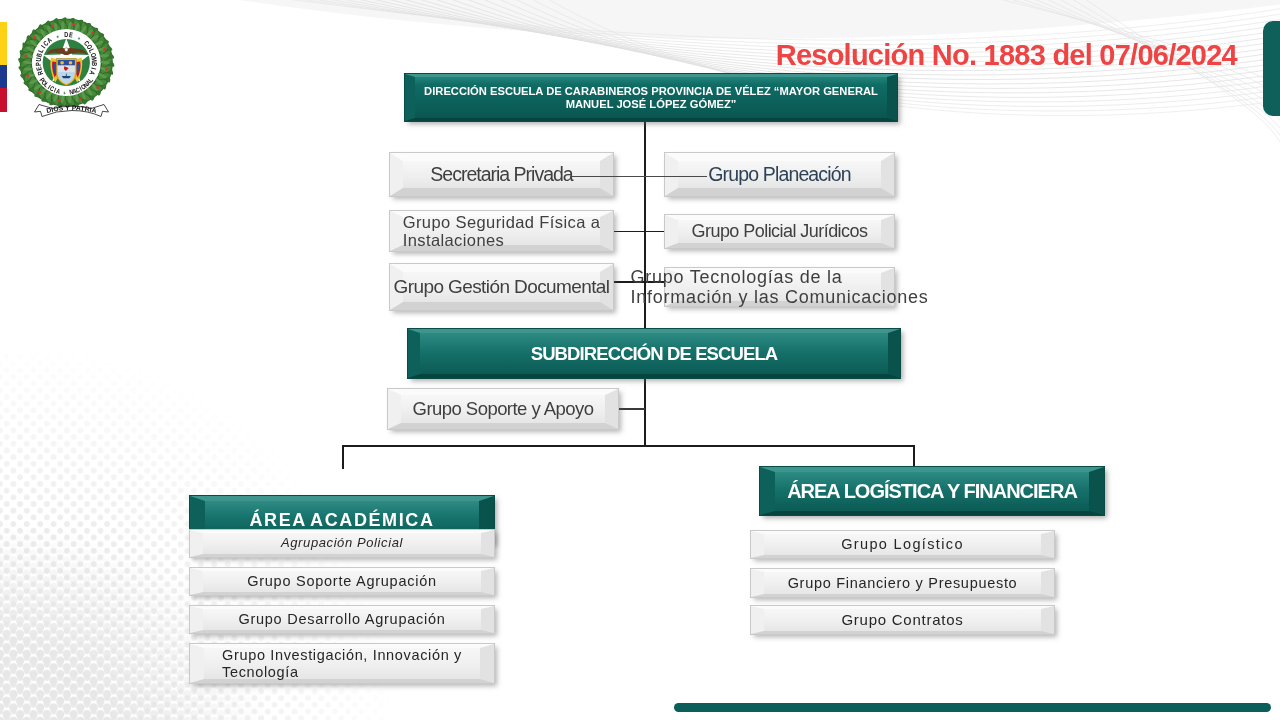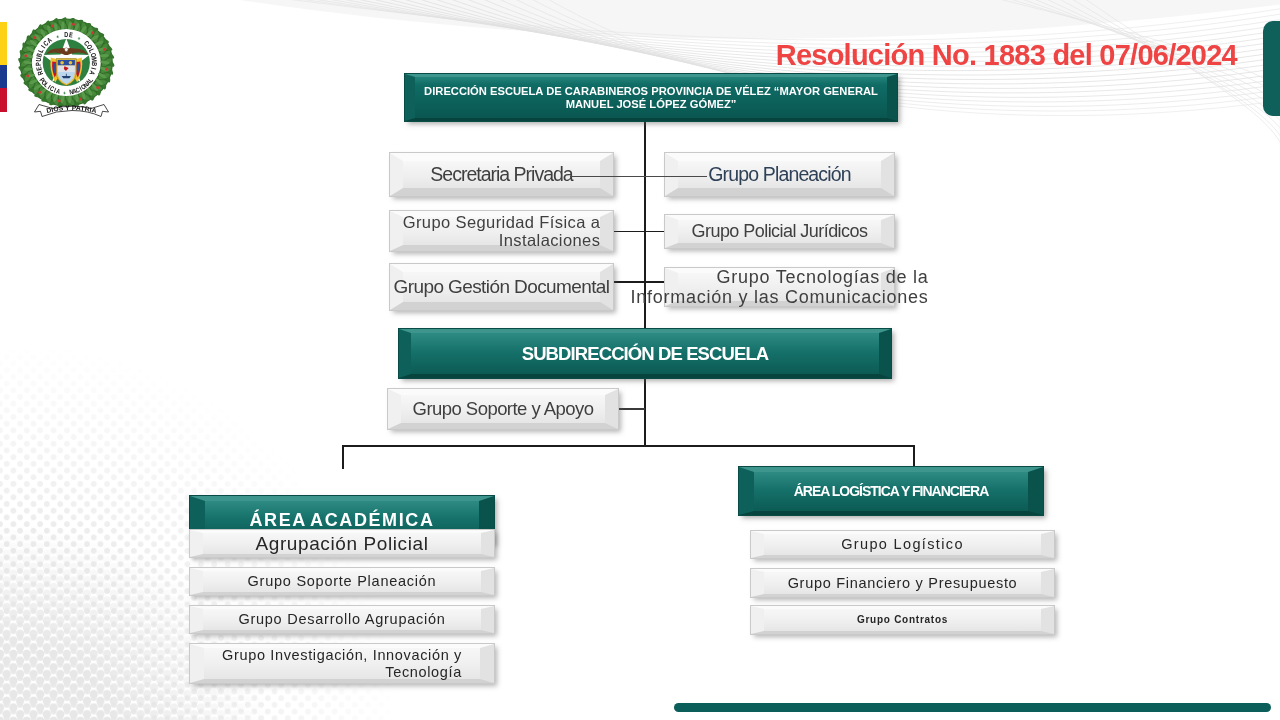--- a/index.html
+++ b/index.html
@@ -4,21 +4,21 @@
 <style>
   html,body{margin:0;padding:0;}
   body{width:1280px;height:720px;position:relative;overflow:hidden;background:#ffffff;
        font-family:"Liberation Sans",sans-serif;}
   .abs{position:absolute;}
   
   .gb{position:absolute;border-style:solid;box-sizing:border-box;
       border-color:#fbfbfb #e2e2e2 #d2d2d2 #f0f0f0;
       background:linear-gradient(180deg,#f7f7f7 0%,#efefef 55%,#e6e6e6 100%);
       box-shadow:0 0 0 1px #c9c9c9, 3px 3px 5px rgba(90,90,90,.45);
-      display:flex;align-items:center;justify-content:center;text-align:right;
+      display:flex;align-items:center;justify-content:center;text-align:left;
       color:#3f3f3f;line-height:1.12;white-space:nowrap;}
   .gb.big{border-width:8px 13px;}
   .gb.small{border-width:3.5px 13px;color:#262626;}
   
   .tb{position:absolute;border-style:solid;box-sizing:border-box;
       border-color:#3d958d #0a534d #07443e #0d615a;
       background:linear-gradient(180deg,#2e8b83 0%,#15716a 45%,#0c5b55 100%);
       box-shadow:0 0 0 1px #094c46, 3px 3px 5px rgba(90,90,90,.5);
       display:flex;align-items:center;justify-content:center;text-align:center;
       color:#ffffff;font-weight:bold;line-height:1.15;white-space:nowrap;}
@@ -278,29 +278,29 @@
 
 <div class="gb big" style="left:390px;top:153px;width:223px;height:43px;font-size:19.5px;letter-spacing:-1px;">Secretaria Privada</div>
 <div class="gb big" style="left:665px;top:153px;width:229px;height:43px;font-size:19.5px;letter-spacing:-0.85px;color:#2e4156;">Grupo Planeación</div>
 
 <div class="gb big" style="left:390px;top:211px;width:223px;height:40px;font-size:16.5px;letter-spacing:0.4px;border-width:6px 13px;">Grupo Seguridad Física a<br>Instalaciones</div>
 <div class="gb big" style="left:665px;top:215px;width:229px;height:33px;font-size:18px;letter-spacing:-0.55px;border-width:5px 13px;">Grupo Policial Jurídicos</div>
 
 <div class="gb big" style="left:390px;top:264px;width:223px;height:46px;font-size:19px;letter-spacing:-0.6px;">Grupo Gestión Documental</div>
 <div class="gb big" style="left:665px;top:268px;width:229px;height:38px;font-size:18px;letter-spacing:0.75px;border-width:5px 13px;">Grupo Tecnologías de la<br>Información y las Comunicaciones</div>
 
-<div class="tb" style="left:399px;top:329px;width:492px;height:49px;border-width:4px 12px;
+<div class="tb" style="left:408px;top:329px;width:492px;height:49px;border-width:4px 12px;
      font-size:18.5px;letter-spacing:-0.9px;">SUBDIRECCIÓN DE ESCUELA</div>
 
 <div class="gb big" style="left:388px;top:389px;width:230px;height:40px;font-size:18.5px;letter-spacing:-0.55px;border-width:6px 13px;">Grupo Soporte y Apoyo</div>
 
 <div class="tb" style="left:190px;top:468px;width:304px;height:48px;border-width:5px 15px 4px;
      font-size:18px;letter-spacing:1.6px;word-spacing:-2px;margin-top:28px;">ÁREA ACADÉMICA</div>
-<div class="gb small" style="left:190px;top:530px;width:304px;height:27px;font-size:19px;letter-spacing:0.6px;">Agrupación Policial</div>
-<div class="gb small" style="left:190px;top:568px;width:304px;height:27px;font-size:14.5px;letter-spacing:0.75px;">Grupo Soporte Planeación</div>
+<div class="gb small" style="left:190px;top:530px;width:304px;height:27px;font-size:13px;letter-spacing:0.6px;font-style:italic;">Agrupación Policial</div>
+<div class="gb small" style="left:190px;top:568px;width:304px;height:27px;font-size:14.5px;letter-spacing:0.75px;">Grupo Soporte Agrupación</div>
 <div class="gb small" style="left:190px;top:606px;width:304px;height:27px;font-size:14.5px;letter-spacing:0.75px;">Grupo Desarrollo Agrupación</div>
 <div class="gb small" style="left:190px;top:644px;width:304px;height:39px;font-size:14.5px;letter-spacing:0.65px;border-width:4px 14px;">Grupo Investigación, Innovación y<br>Tecnología</div>
 
-<div class="tb" style="left:739px;top:467px;width:304px;height:48px;border-width:5px 15px 4px;
-     font-size:14px;letter-spacing:-1px;">ÁREA LOGÍSTICA Y FINANCIERA</div>
+<div class="tb" style="left:760px;top:467px;width:344px;height:48px;border-width:5px 15px 4px;
+     font-size:20px;letter-spacing:-1px;">ÁREA LOGÍSTICA Y FINANCIERA</div>
 <div class="gb small" style="left:751px;top:531px;width:303px;height:27px;font-size:14.5px;letter-spacing:1.35px;">Grupo Logístico</div>
 <div class="gb small" style="left:751px;top:569px;width:303px;height:28px;font-size:14.5px;letter-spacing:0.7px;">Grupo Financiero y Presupuesto</div>
-<div class="gb small" style="left:751px;top:606px;width:303px;height:28px;font-size:10px;letter-spacing:0.75px;font-weight:bold;">Grupo Contratos</div>
+<div class="gb small" style="left:751px;top:606px;width:303px;height:28px;font-size:15px;letter-spacing:0.75px;">Grupo Contratos</div>
 
 </body></html>

